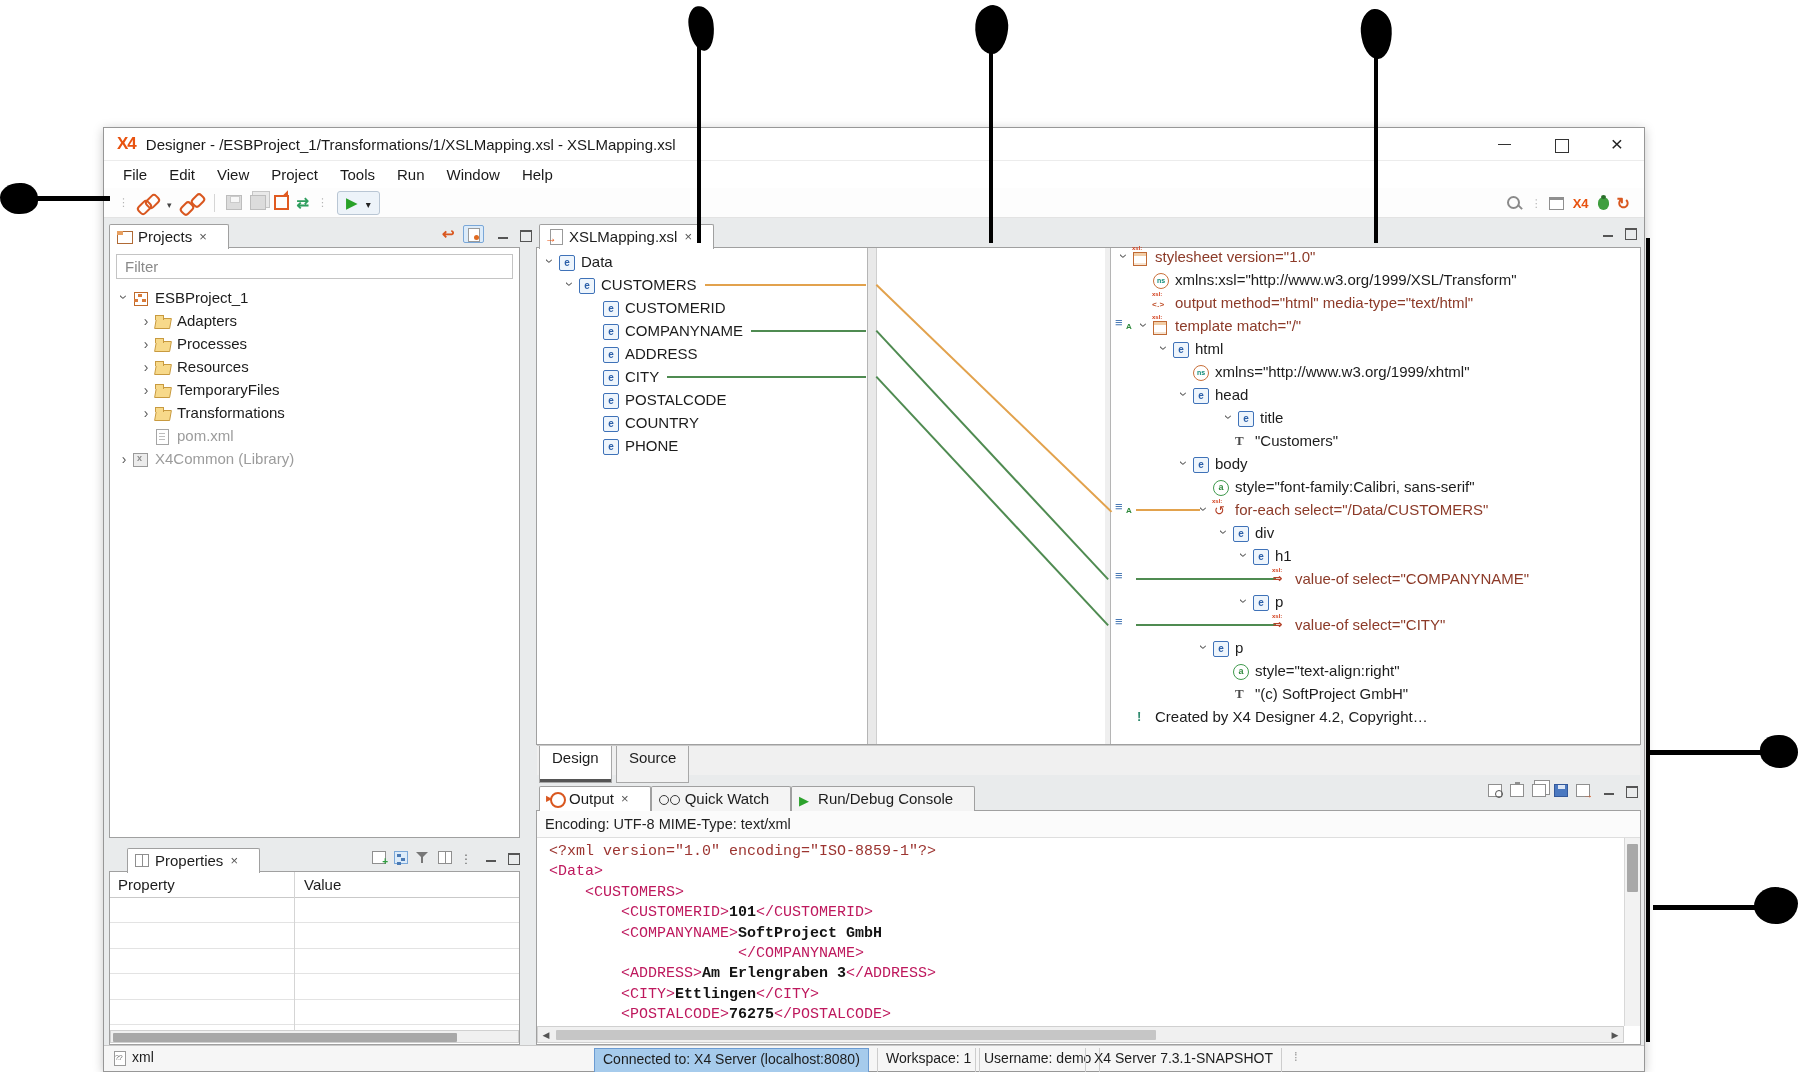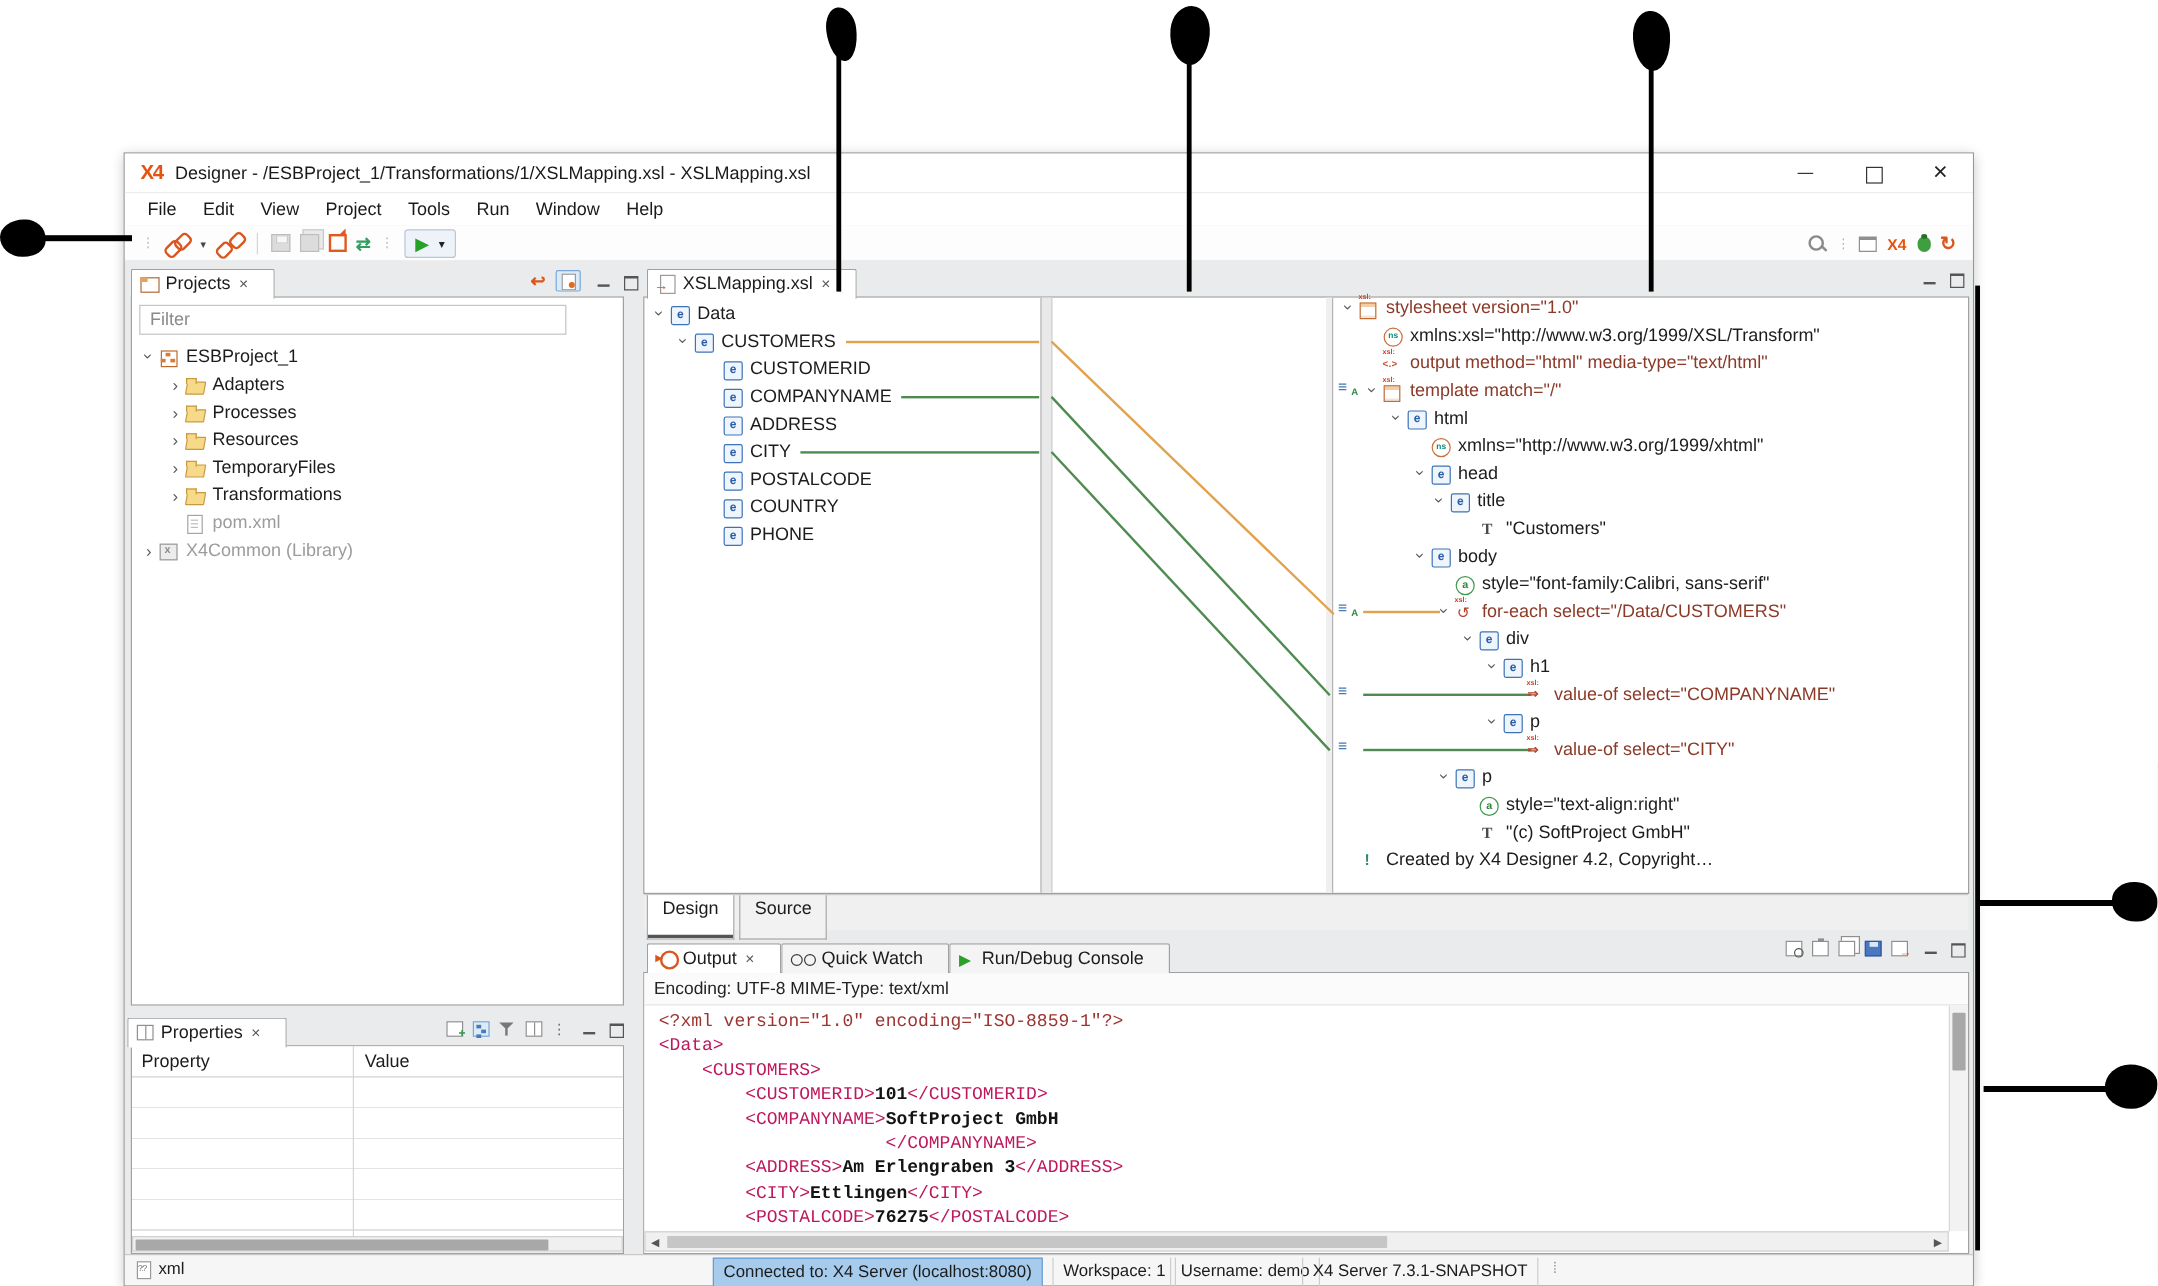--- a/index.html
+++ b/index.html
@@ -136,21 +136,21 @@
   .anch{display:none;position:absolute;left:3px;top:4px;width:20px;height:15px}
   .anch.anch-la,.anch.anch-plain{display:block}
   .anch::before{content:"≡";position:absolute;left:0;top:-3px;font-size:13px;color:#4a7ab5}
   .anch.anch-la::after{content:"A";position:absolute;left:11px;top:5px;font:700 8px/8px "Liberation Sans",sans-serif;color:#2f8a3d}
   .rlink{display:none;position:absolute;top:11px;height:0;border-top:2px solid}
   .rlink.lnk-orange{display:block;border-color:#e2a24d;left:24px;width:64px}
   .rlink.lnk-green{display:block;border-color:#4f8b51;left:24px;width:140px}
   .diag{position:absolute;height:0;border-top:2px solid;transform-origin:0 0}
 
   
-  .filter-input{position:absolute;left:116px;top:254px;width:356px;height:25px;border:1px solid #c4c4c4;padding:0 8px;font-size:15px;color:#444;font-family:"Liberation Sans",sans-serif;background:#fff}
+  .filter-input{position:absolute;left:116px;top:254px;width:397px;height:25px;border:1px solid #c4c4c4;padding:0 8px;font-size:15px;color:#444;font-family:"Liberation Sans",sans-serif;background:#fff}
   .filter-input::placeholder{color:#8a8a8a}
 
   
   .props-head{position:absolute;left:110px;top:872px;width:409px;height:26px;background:#fff;border-bottom:1px solid #c9c9c9;display:flex;align-items:center}
   .props-grid{position:absolute;left:110px;top:898px;width:409px;height:132px;background:#fff;background-image:repeating-linear-gradient(#fff 0 24.5px,#e3e3e3 24.5px 25.5px)}
   .props-vline{position:absolute;left:294px;top:872px;width:1px;height:158px;background:#d5d5d5}
   .hscroll{position:absolute;background:#f0f0f0;border:1px solid #d0d0d0}
   .hthumb{position:absolute;top:2px;height:9px;background:#a8a8a8;border-radius:1px}
 
   
@@ -276,21 +276,21 @@
       <span class="ic ic-doc"></span>
       <span class="lbl t-gray">pom.xml</span>
     </div>
     <div class="trow" style="padding-left: 4px;">
       <span class="car closed"></span>
       <span class="ic ic-lib"></span>
       <span class="lbl t-gray">X4Common (Library)</span>
     </div>
   </div>
 
-<div class="tabrow" style="left:106px;top:843px;width:348px;height:29px;z-index:2">
+<div class="tabrow" style="left:127px;top:843px;width:348px;height:29px;z-index:2">
   <span class="vtab" style="margin-bottom:-1px">
     <span class="tbi gbox pr-cols" style="margin:0 6px 0 0"></span>
     <span>Properties</span>
     <span class="x">×</span>
   </span>
 </div>
 <div class="vbtns" style="left:368px;top:849px;z-index:3">
   <span class="tbi gbox pr-new"></span>
   <span class="tbi gbox pr-tree"></span>
   <span class="tbi pr-filter"></span>
@@ -426,21 +426,21 @@
       <span class="car"></span>
       <span class="ic ic-ns"></span>
       <span class="lbl t-black">xmlns="http://www.w3.org/1999/xhtml"</span>
     </div>
     <div class="trow" style="padding-left: 64px;">
 
       <span class="car open"></span>
       <span class="ic ic-elem"></span>
       <span class="lbl t-black">head</span>
     </div>
-    <div class="trow" style="padding-left: 80px;">
+    <div class="trow" style="padding-left: 109px;">
 
       <span class="car open"></span>
       <span class="ic ic-elem"></span>
       <span class="lbl t-black">title</span>
     </div>
     <div class="trow" style="padding-left: 104px;">
 
       <span class="car"></span>
       <span class="ic ic-text"></span>
       <span class="lbl t-black">"Customers"</span>

